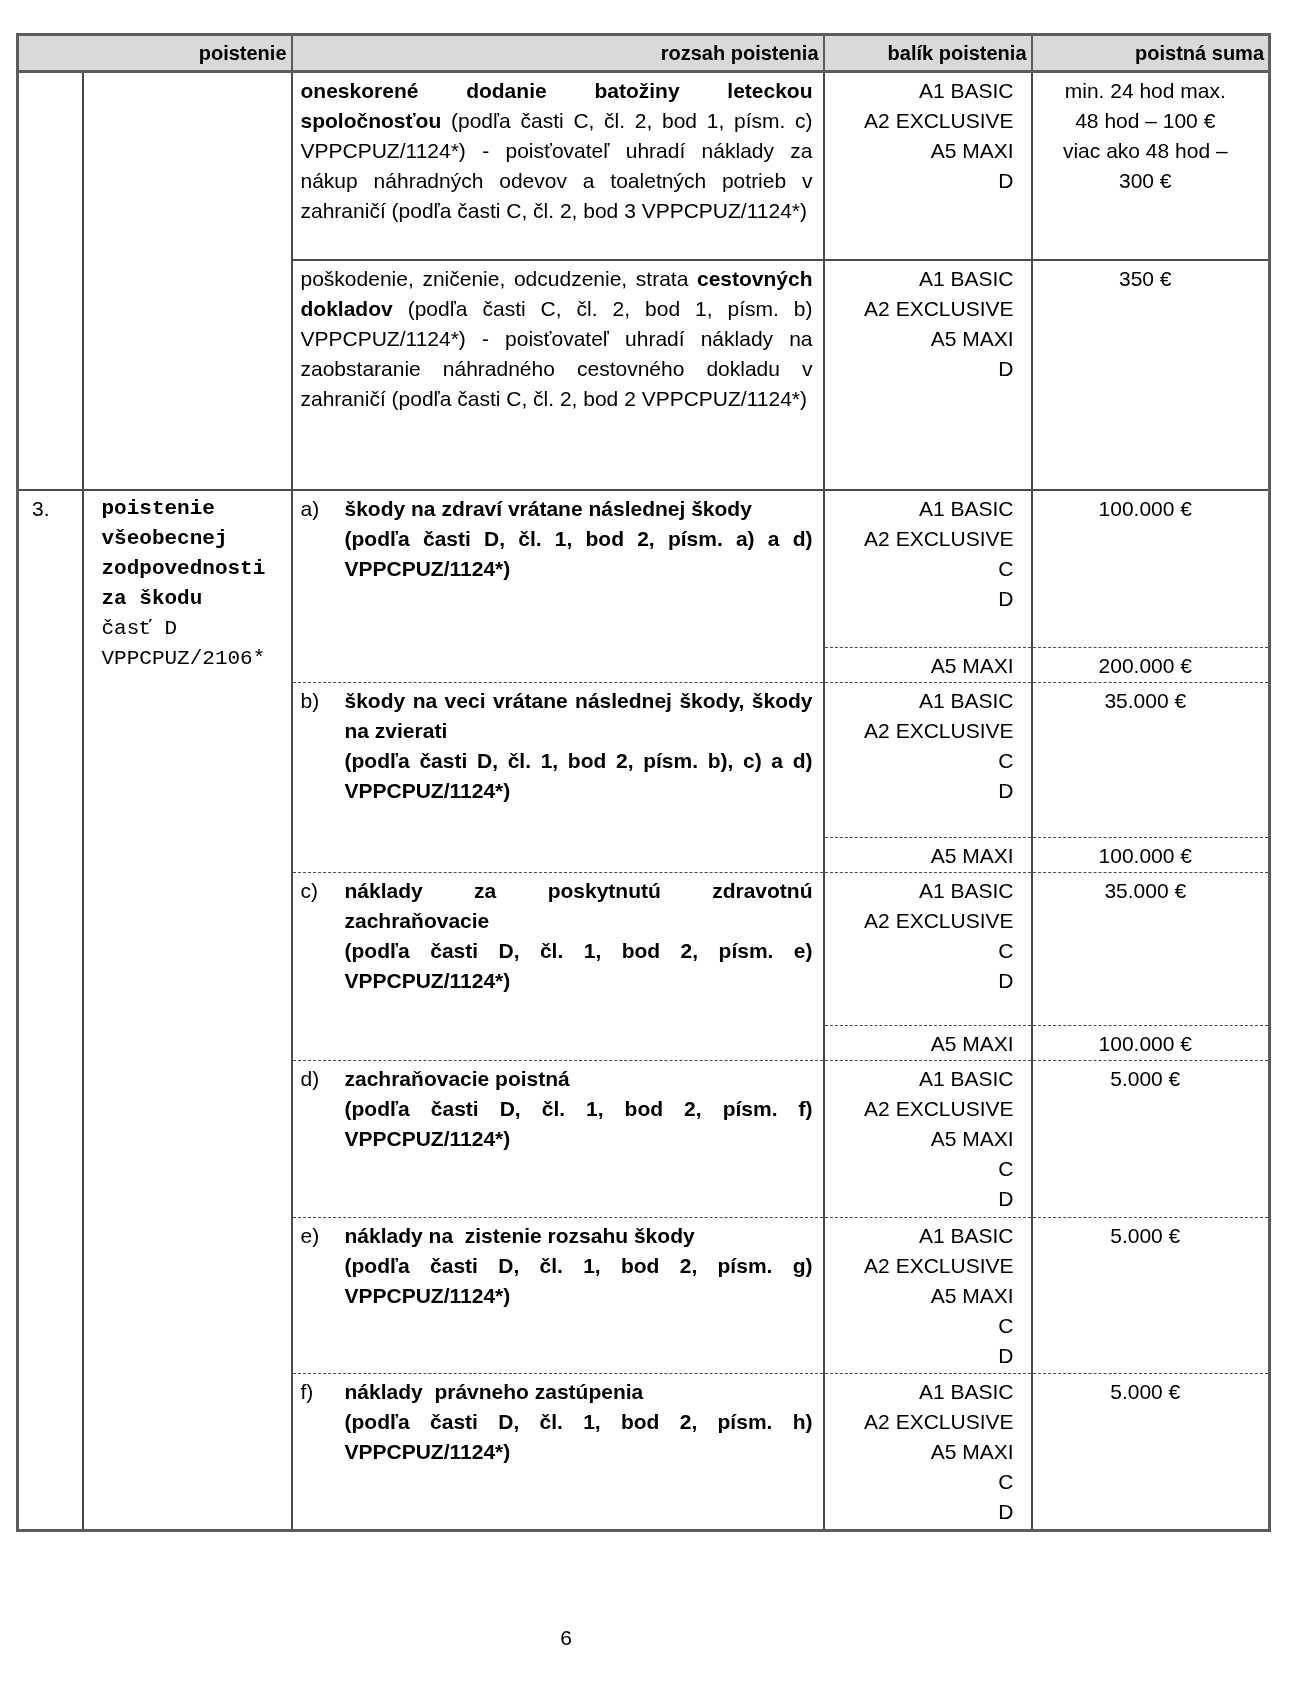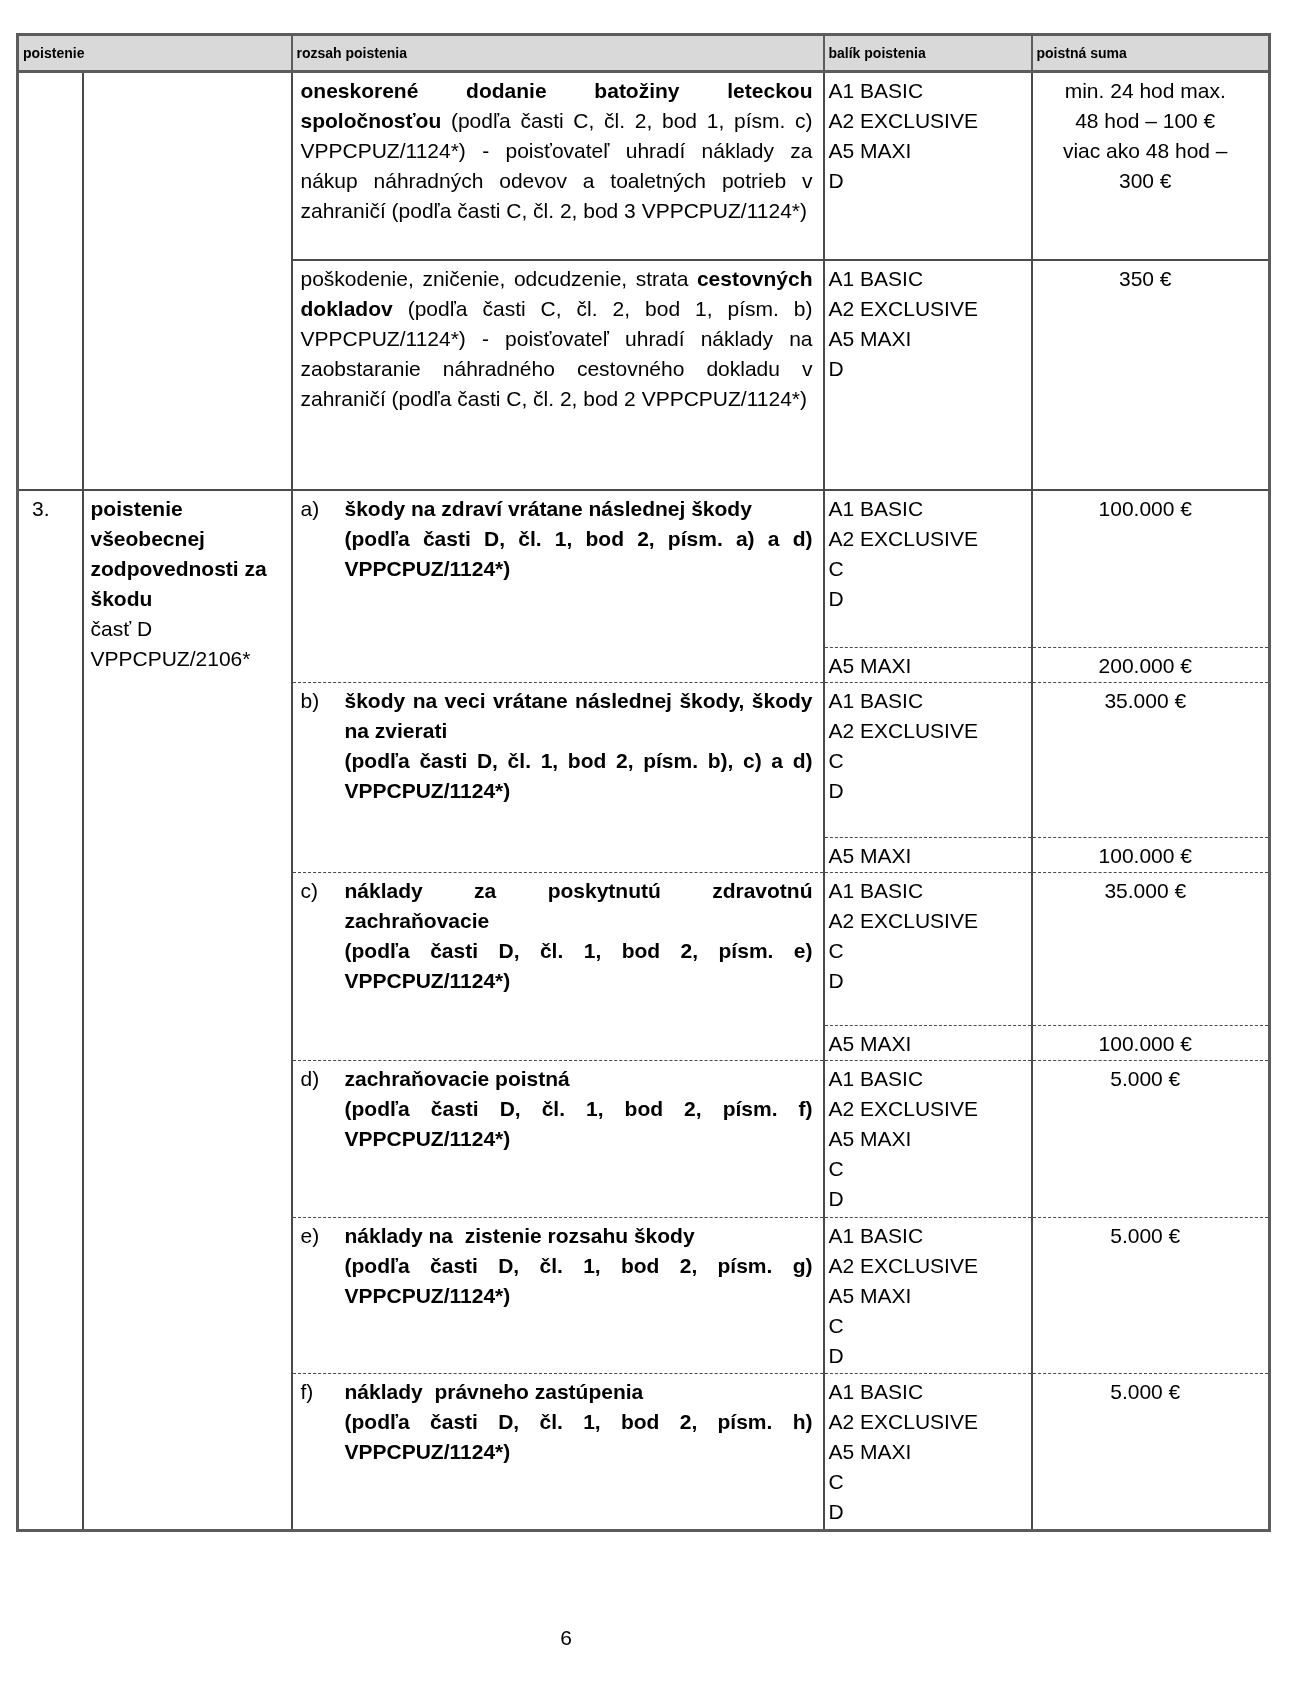--- a/index.html
+++ b/index.html
@@ -15,21 +15,21 @@
   col.c-num{width:65px;}
   col.c-name{width:209px;}
   col.c-rozsah{width:532px;}
   col.c-balik{width:208px;}
   col.c-suma{width:238px;}
 
   th{
     background:#d9d9d9;
     border-left:2px solid #5c5c5c;
     border-bottom:3px solid #5c5c5c;
-    font-size:14px;font-weight:bold;text-align:left;
+    font-size:20px;font-weight:bold;text-align:right;
     height:26px;padding:2px 4px;vertical-align:middle;
   }
   td{
     border-left:2px solid #4a4a4a;
     border-top:2px solid #4a4a4a;
     vertical-align:top;
     padding:0;
     overflow:hidden;
   }
   tr.dash > td{border-top:1px dashed #4a4a4a;}
@@ -40,23 +40,23 @@
   tr.h-a2{height:35px;}
   tr.h-b{height:155px;}
   tr.h-b2{height:35px;}
   tr.h-c{height:153px;}
   tr.h-c2{height:35px;}
   tr.h-d{height:157px;}
   tr.h-e{height:156px;}
   tr.h-f{height:157px;}
 
   td.num{padding:3px 2px 0 13px;}
-  td.name{padding:3px 20px 0 7px;}
+  td.name{padding:3px 20px 0 18px;font-family:Liberation Mono, monospace;}
   td.rozsah{padding:3px 10px 2px 8px;margin-left:8px;}
-  td.balik{padding:3px 17px 0 4px;white-space:pre-line;}
+  td.balik{padding:3px 17px 0 4px;text-align:right;white-space:pre-line;}
   td.suma{padding:3px 14px 0 4px;text-align:center;white-space:pre-line;}
 
   .para{text-align:justify;}
   .b{font-weight:bold;}
   .name-rest{white-space:pre-line;}
   .lettered{display:flex;}
   .letter{width:44px;flex:none;}
   .ltext{flex:1;min-width:0;font-weight:bold;}
   .jp{text-align:justify;white-space:pre-wrap;}
 

